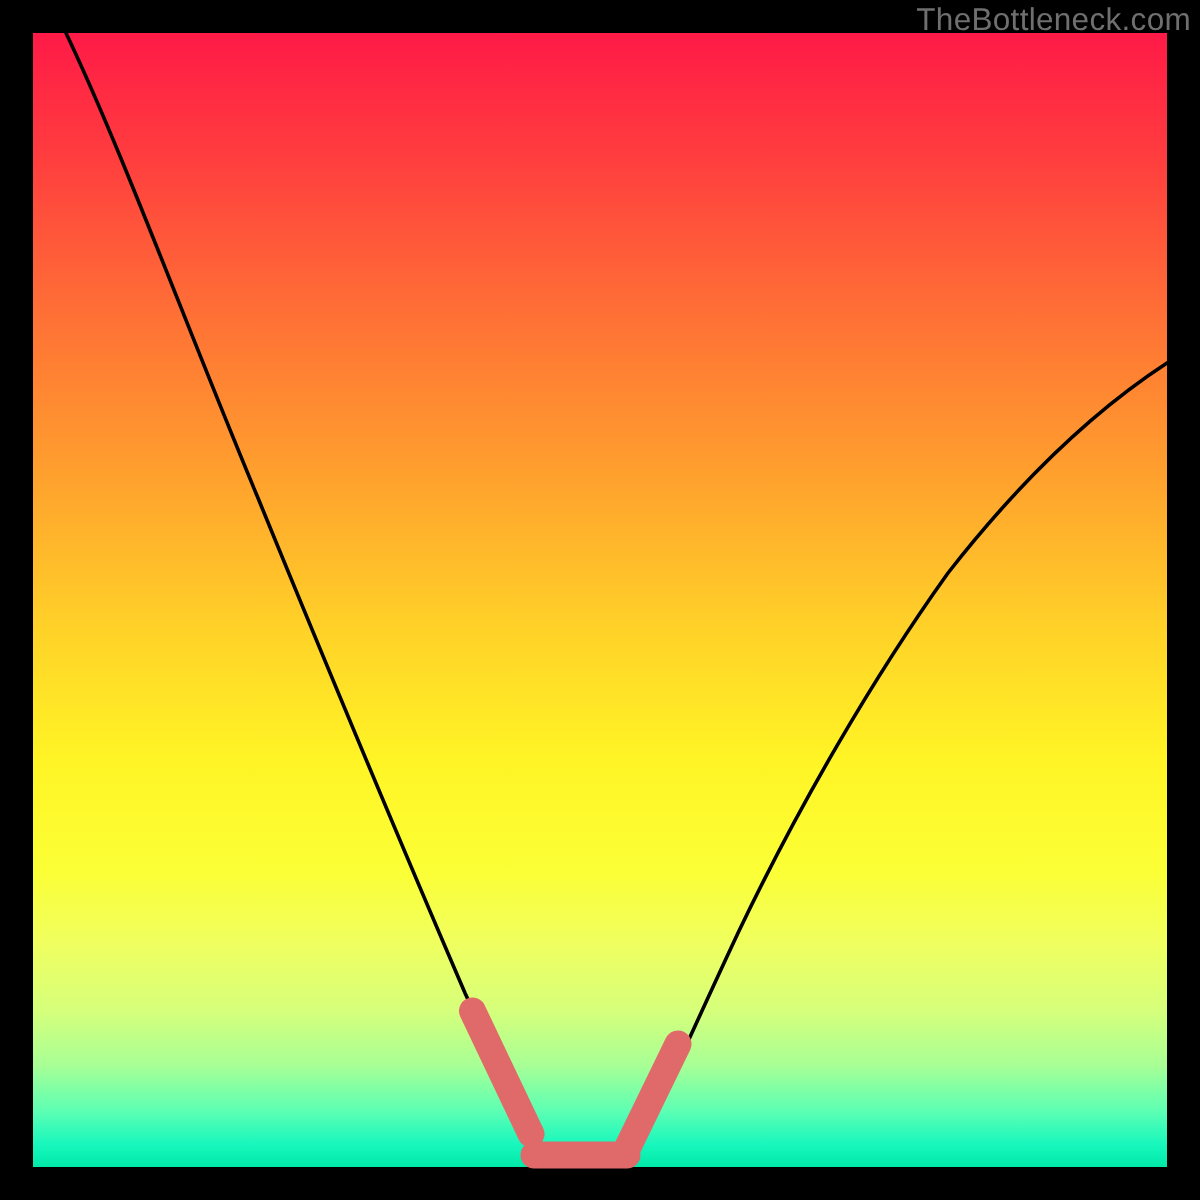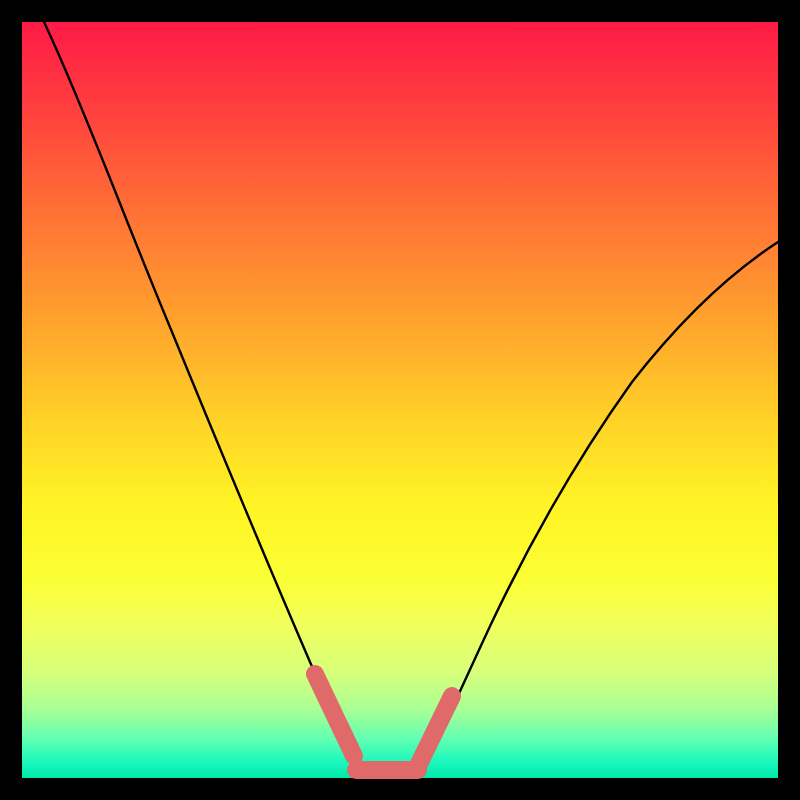--- a/index.html
+++ b/index.html
@@ -66,13 +66,14 @@
                C 422 706, 440 664, 470 600
                C 510 516, 560 430, 610 360
                C 660 296, 710 250, 756 220" fill="none" stroke="#000" stroke-width="2.4" stroke-linecap="round" stroke-linejoin="round"></path>
       <g fill="none" stroke="#e06a6a" stroke-width="18" stroke-linecap="round" stroke-linejoin="round">
         <path d="M 293 652 L 332 734"></path>
         <path d="M 334 748 L 396 748"></path>
         <path d="M 395 746 L 430 674"></path>
       </g>
     </svg>
   </div>
+  <div class="watermark">TheBottleneck.com</div>
 </div>
 
 </body></html>

